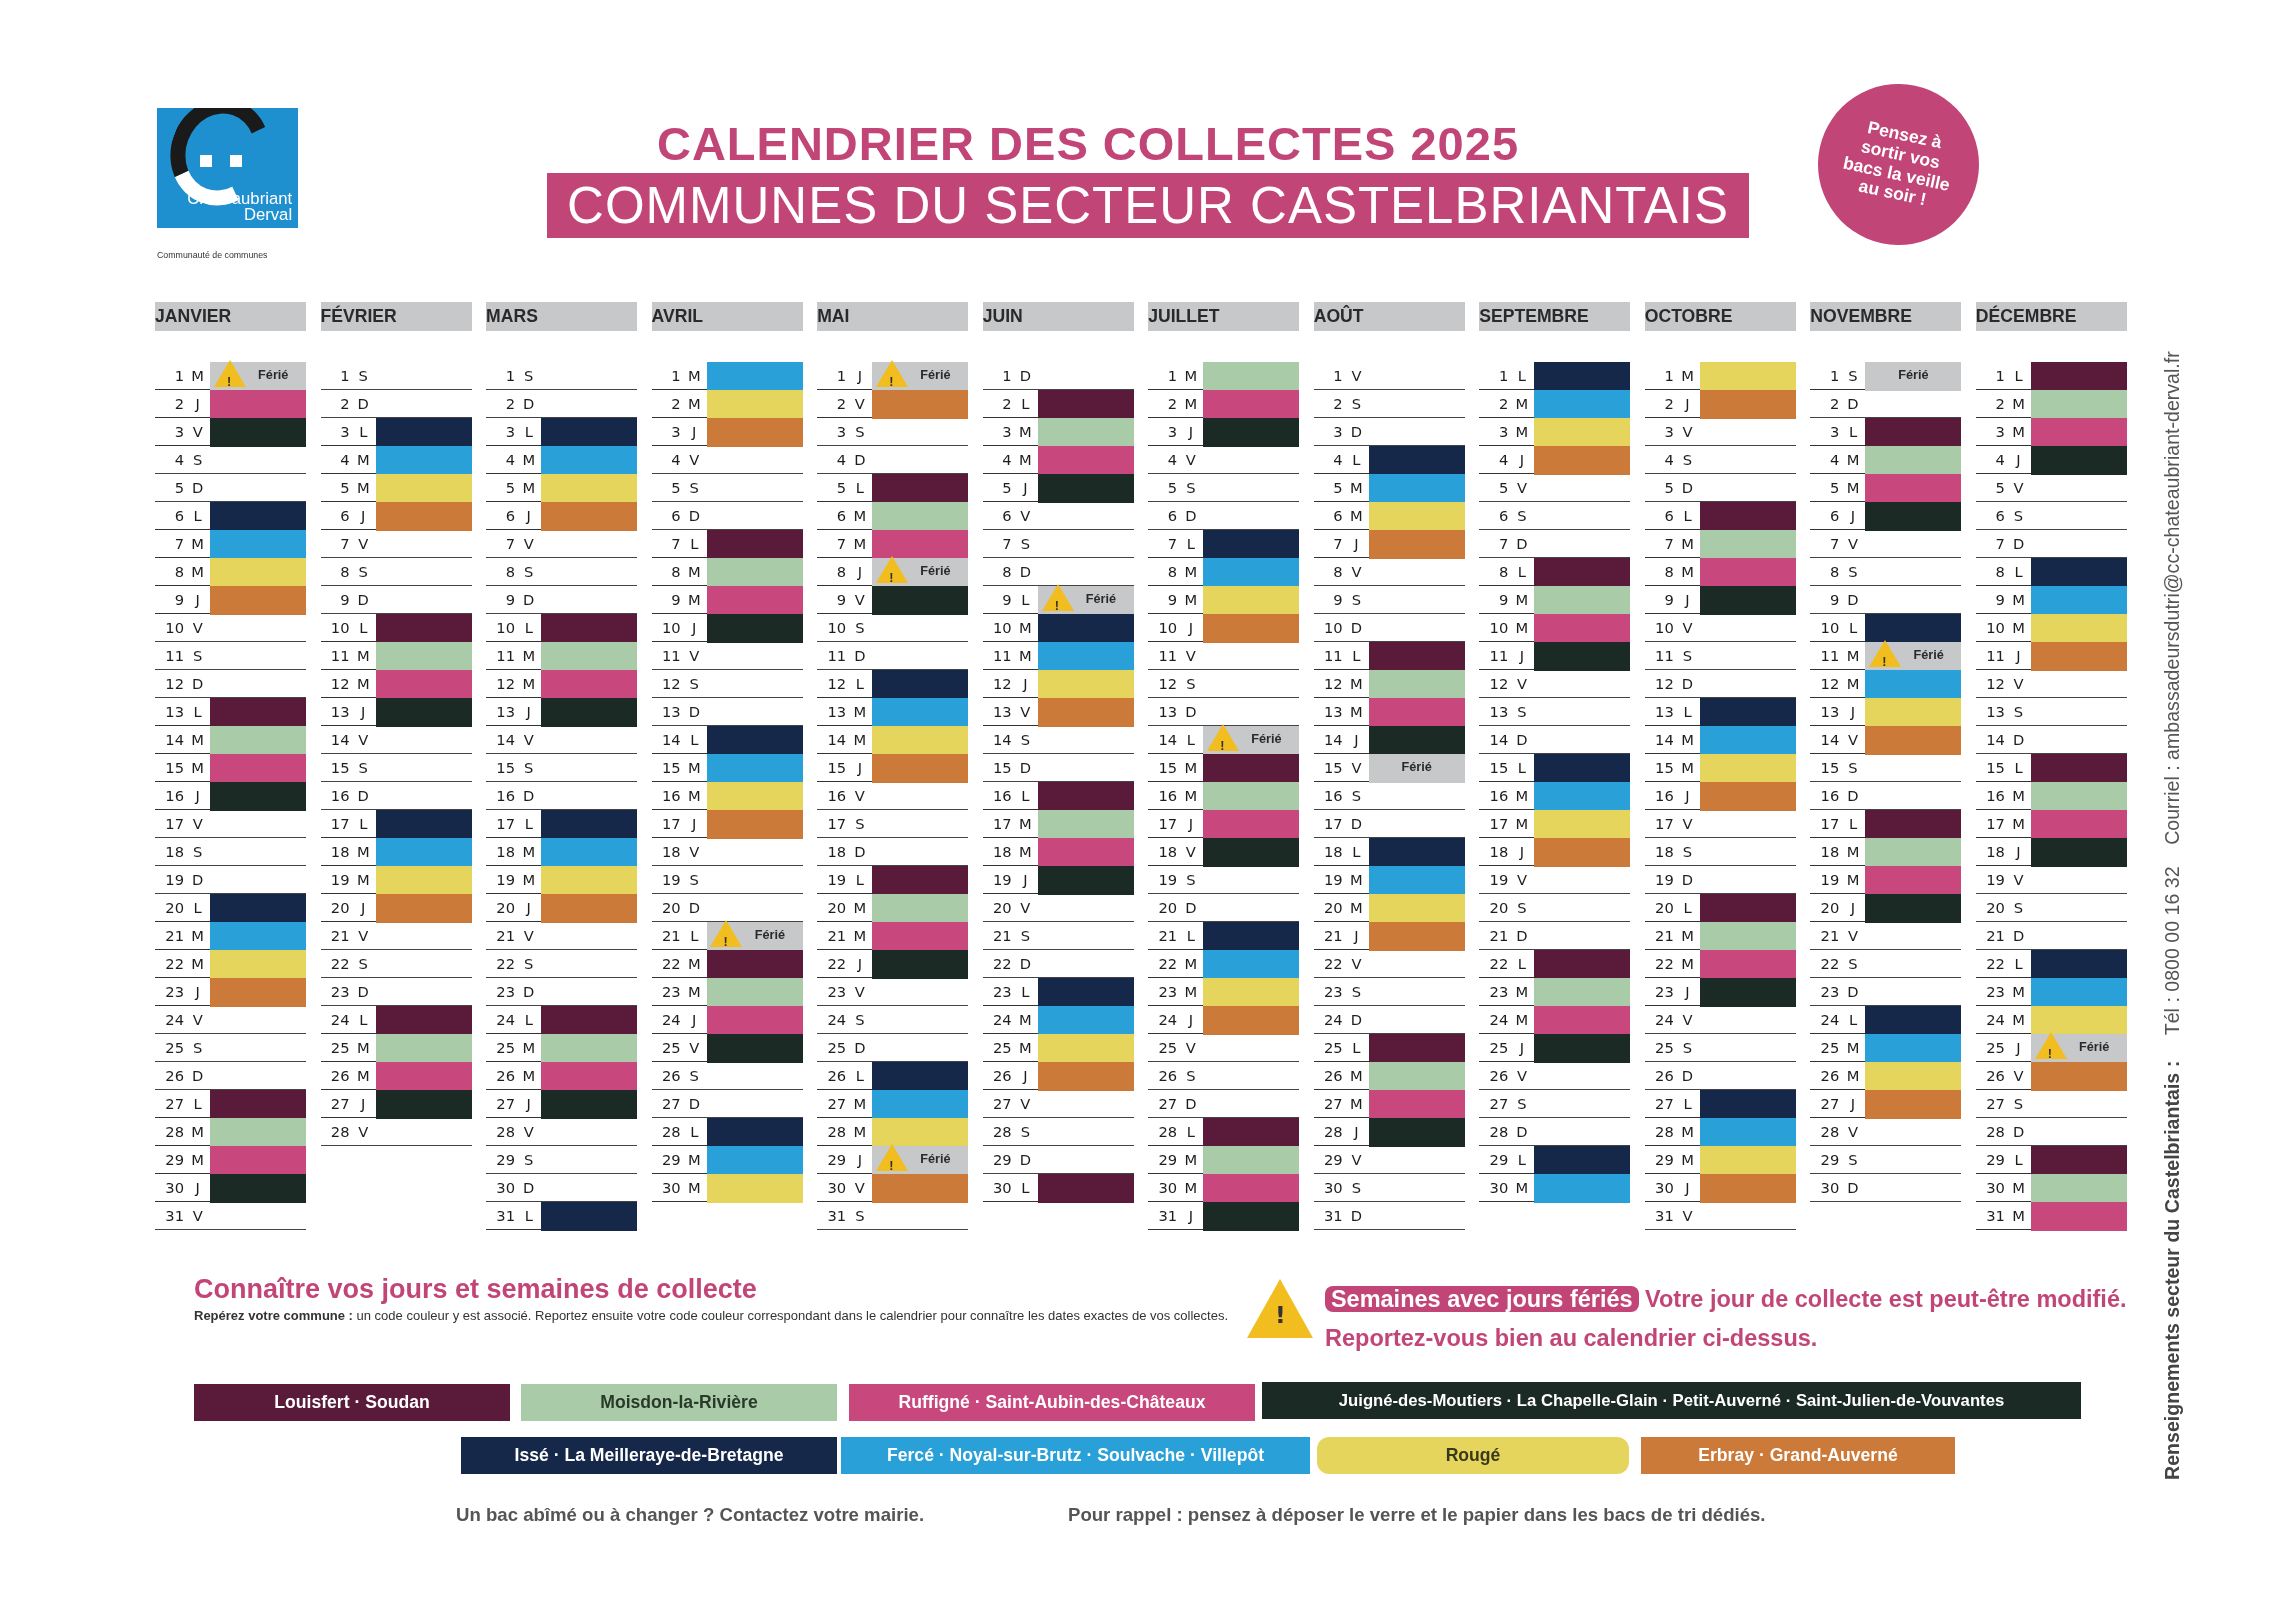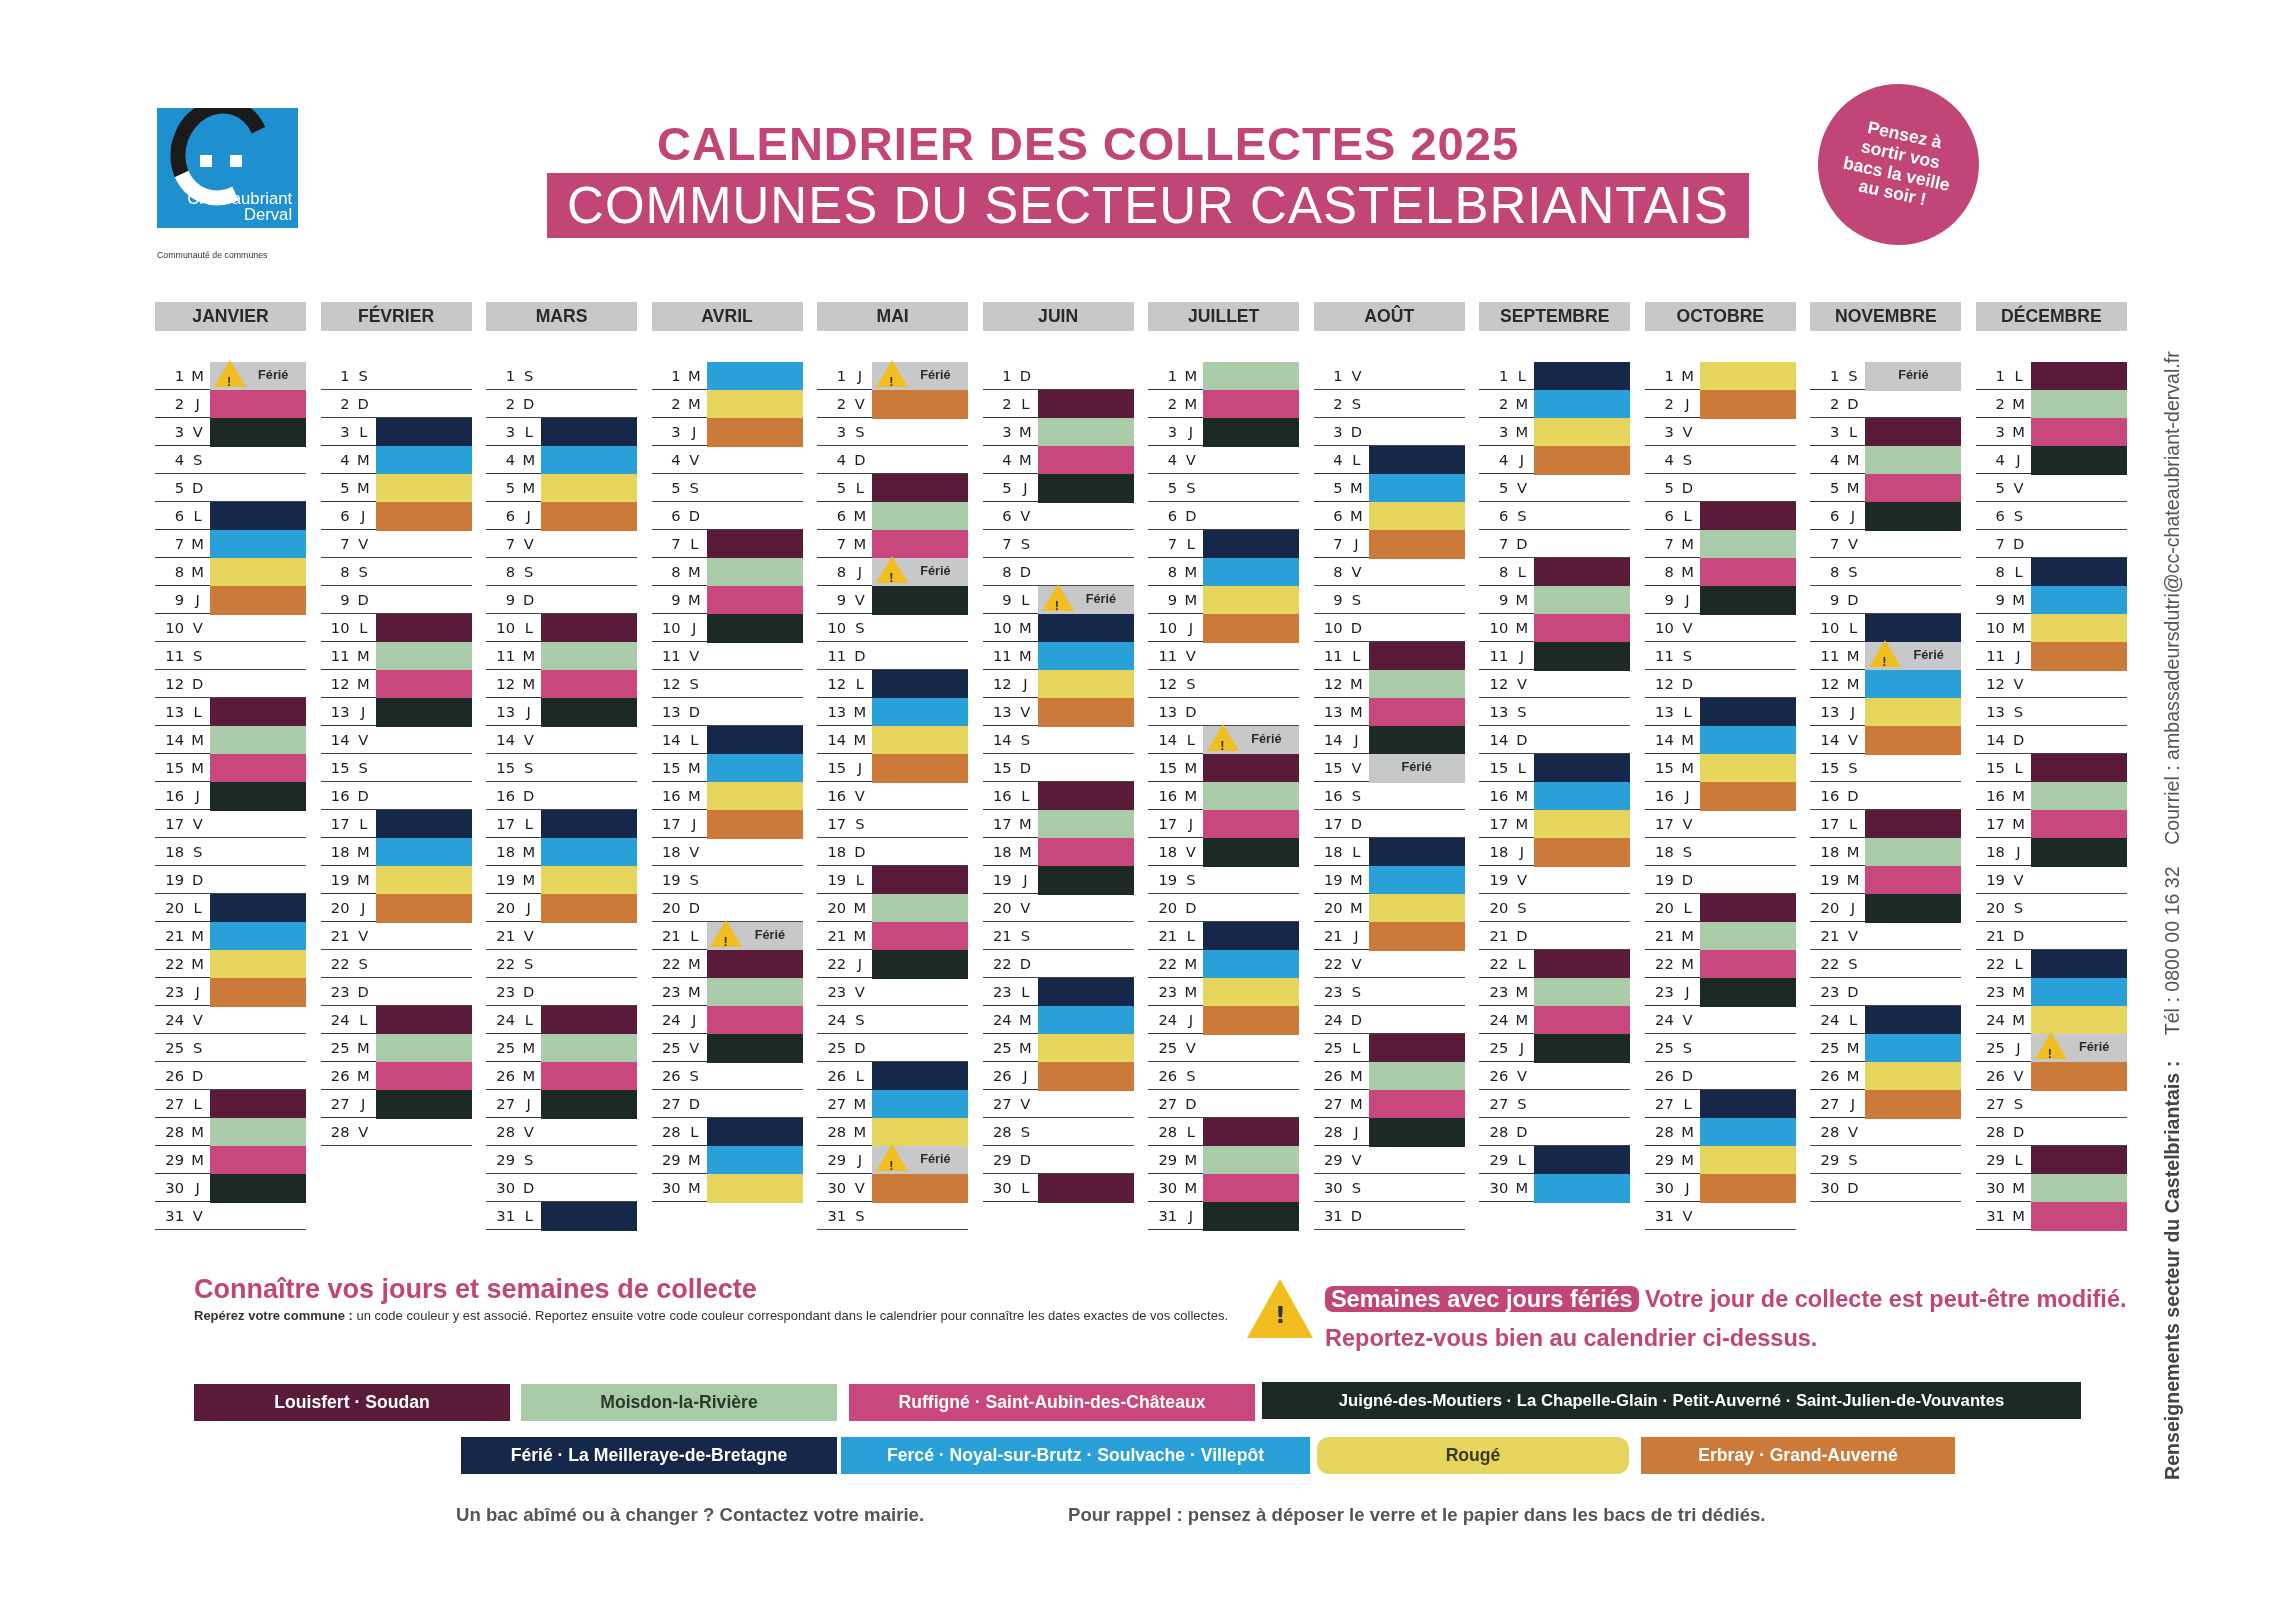--- a/index.html
+++ b/index.html
@@ -10,21 +10,21 @@
   .logo .name{position:absolute;right:5.9px;bottom:3.9px;color:#fff;font-family:"Liberation Sans",sans-serif;font-size:16.7px;line-height:16.7px;text-align:right;}
   .logo-sub{position:absolute;left:157px;top:250px;width:147px;font-size:8.8px;color:#333;font-family:"Liberation Sans",sans-serif;}
   .title1{position:absolute;left:549px;top:116px;width:1078px;text-align:center;font-family:"Liberation Sans",sans-serif;font-weight:900;font-size:47px;color:#c24577;letter-spacing:1px;}
   .title2{position:absolute;left:547px;top:173px;width:1202px;height:65px;background:#c24577;color:#fff;text-align:center;font-family:"Liberation Sans",sans-serif;font-weight:400;font-size:51px;line-height:65px;letter-spacing:1px;}
   .bubble{position:absolute;left:1818px;top:84px;width:161px;height:161px;border-radius:50%;background:#c24577;color:#fff;display:flex;align-items:center;justify-content:center;text-align:center;font-family:"Liberation Sans",sans-serif;font-weight:900;font-size:17.6px;line-height:19.6px;transform:rotate(12deg);}
   .side{position:absolute;left:2161px;top:1480px;transform-origin:0 0;transform:rotate(-90deg);white-space:nowrap;font-family:"Liberation Sans",sans-serif;font-size:19.6px;color:#555;}
   .side b{font-weight:900;color:#444;margin-right:25.5px;}
   .side span{margin-right:21.6px;}
   .months{position:absolute;left:155px;top:302px;width:1972px;display:flex;justify-content:space-between;}
   .month{width:151px;}
-  .mhead{height:29px;background:#c7c8ca;text-align:center;font-family:"Liberation Sans",sans-serif;font-weight:700;font-size:17.6px;line-height:29px;color:#2a2a2a;margin-bottom:31px;}
+  .mhead{height:29px;background:#c7c8ca;font-family:"Liberation Sans",sans-serif;font-weight:700;font-size:17.6px;line-height:29px;color:#2a2a2a;margin-bottom:31px;}
   .row{height:28px;display:flex;position:relative;border-bottom:1.6px solid #333;box-sizing:border-box;}
   .row .num{width:29px;text-align:right;font-size:14.7px;line-height:27.4px;padding-right:3.9px;}
   .row .dow{width:19.6px;text-align:center;font-size:14.7px;line-height:27.4px;}
   .row .sw{position:absolute;left:55px;right:0;top:0;bottom:-1.6px;}
   .row.c-none{border-bottom-color:#444;}
   .sw.c-P{background:#5a1a3a;} .sw.c-S{background:#a9cba8;} .sw.c-K{background:#c8477c;} .sw.c-G{background:#1c2a26;}
   .sw.c-N{background:#16284a;} .sw.c-B{background:#2aa0d8;} .sw.c-Y{background:#e6d55c;} .sw.c-O{background:#cc7a3a;}
   .sw.c-F,.sw.c-f{background:#c7c8ca;font-family:"Liberation Sans",sans-serif;font-weight:700;font-size:12.7px;line-height:27.4px;color:#2a2a2a;}
   .sw.c-F .lbl{position:absolute;right:17.6px;}
   .sw.c-f .lbl{display:block;text-align:center;}
@@ -1840,21 +1840,21 @@
 <div class="warn-big">
     <i>!</i>
   </div>
 <div class="feries"><span class="hl">Semaines avec jours fériés</span><span> Votre jour de collecte est peut-être modifié. Reportez-vous bien au calendrier ci-dessus.</span></div>
 
 <div class="chips" id="chips">
     <div class="chip" style="left: 194px; top: 1384px; width: 316px; background: rgb(90, 26, 58); color: rgb(255, 255, 255);">Louisfert · Soudan</div>
     <div class="chip" style="left: 521px; top: 1384px; width: 316px; background: rgb(169, 203, 168); color: rgb(42, 58, 42);">Moisdon-la-Rivière</div>
     <div class="chip" style="left: 849px; top: 1384px; width: 406px; background: rgb(200, 71, 124); color: rgb(255, 255, 255);">Ruffigné · Saint-Aubin-des-Châteaux</div>
     <div class="chip" style="left: 1262px; top: 1382px; width: 819px; background: rgb(28, 42, 38); color: rgb(255, 255, 255); font-size: 16.7px;">Juigné-des-Moutiers · La Chapelle-Glain · Petit-Auverné · Saint-Julien-de-Vouvantes</div>
-    <div class="chip" style="left: 461px; top: 1437px; width: 376px; background: rgb(22, 40, 74); color: rgb(255, 255, 255);">Férié · La Meilleraye-de-Bretagne</div>
+    <div class="chip" style="left: 461px; top: 1437px; width: 376px; background: rgb(22, 40, 74); color: rgb(255, 255, 255);">Issé · La Meilleraye-de-Bretagne</div>
     <div class="chip" style="left: 841px; top: 1437px; width: 469px; background: rgb(42, 160, 216); color: rgb(255, 255, 255);">Fercé · Noyal-sur-Brutz · Soulvache · Villepôt</div>
     <div class="chip" style="left: 1317px; top: 1437px; width: 312px; background: rgb(230, 213, 92); color: rgb(58, 58, 26); border-radius: 12px;">Rougé</div>
     <div class="chip" style="left: 1641px; top: 1437px; width: 314px; background: rgb(204, 122, 58); color: rgb(255, 255, 255);">Erbray · Grand-Auverné</div>
   </div>
 
 <div class="foot" style="left:456px">Un bac abîmé ou à changer ? Contactez votre mairie.</div>
 <div class="foot" style="left:1068px">Pour rappel : pensez à déposer le verre et le papier dans les bacs de tri dédiés.</div>
 
 
 </body></html>

